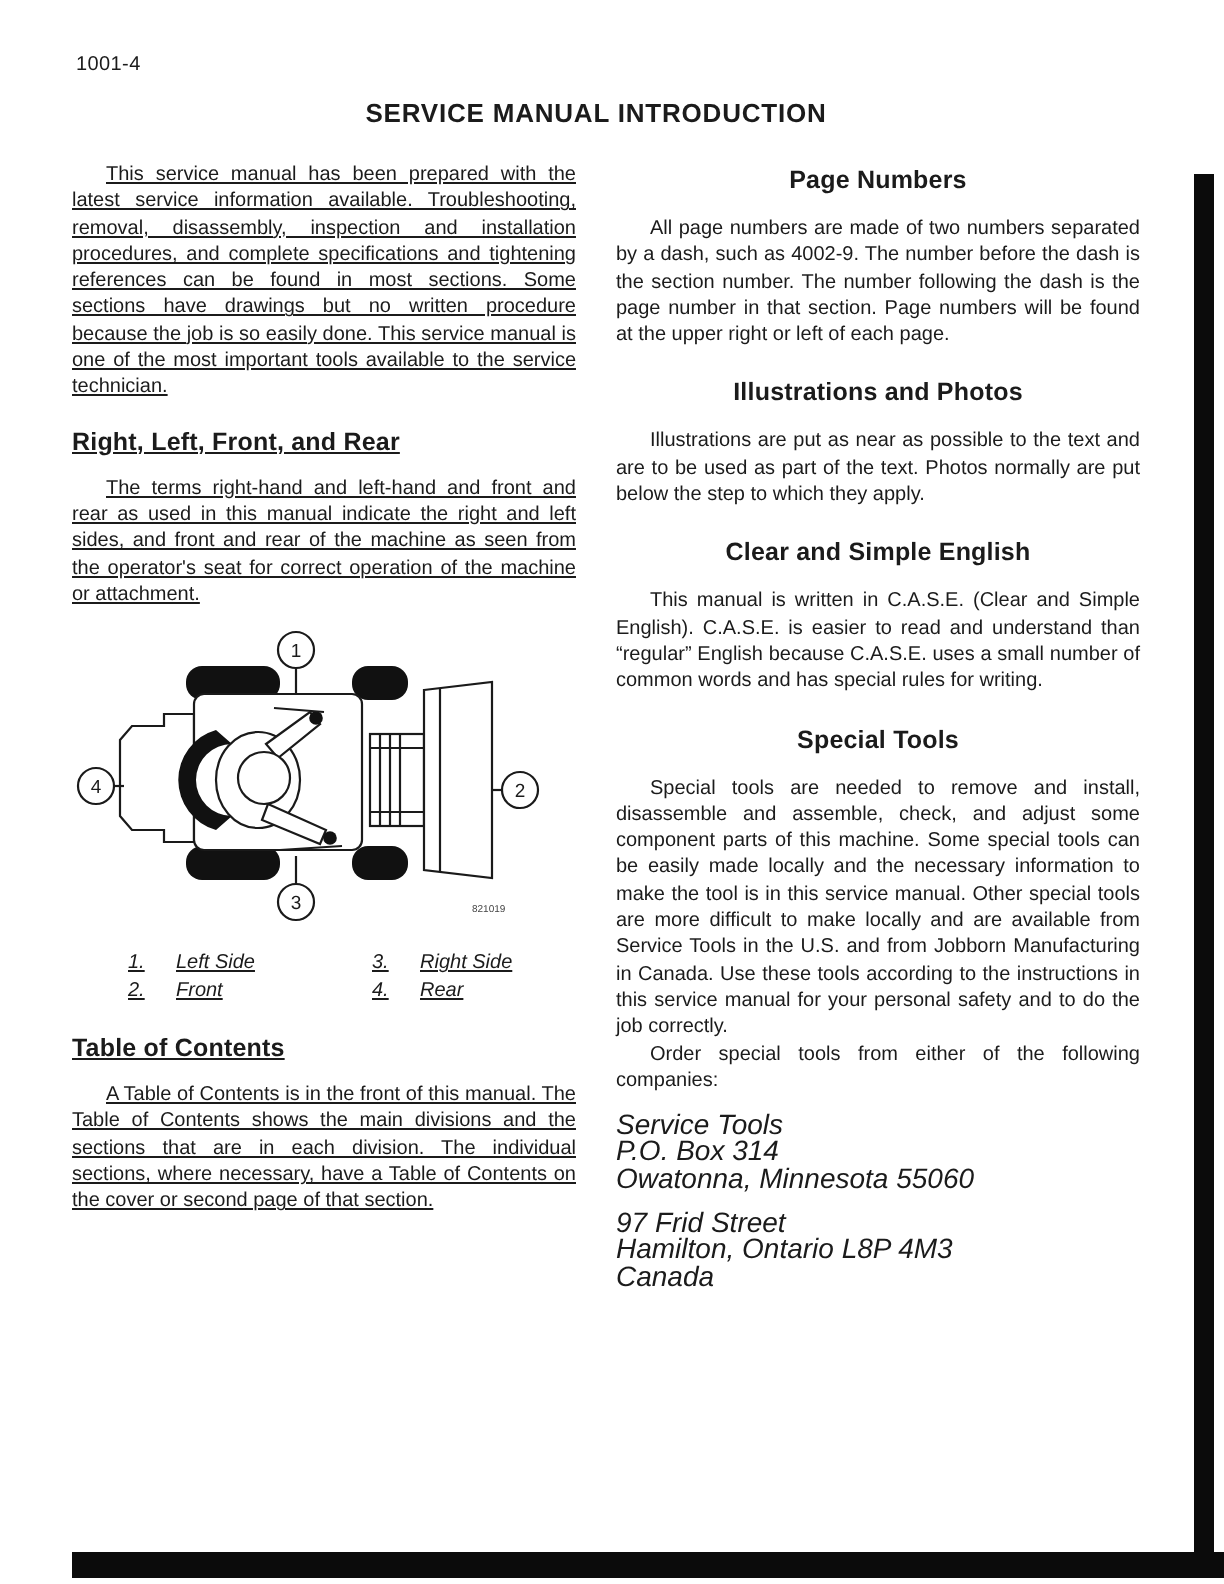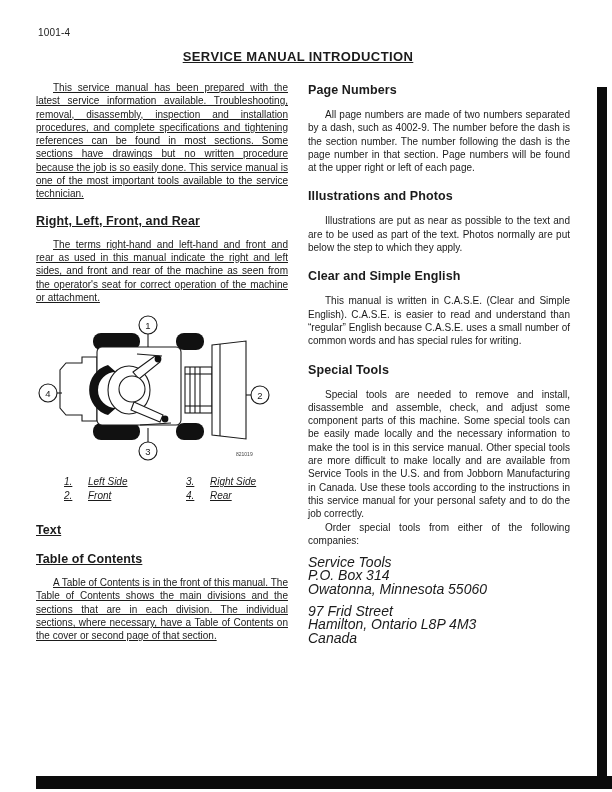--- a/index.html
+++ b/index.html
@@ -3,35 +3,35 @@
 <meta charset="utf-8">
 <style>
   html,body{margin:0;padding:0;}
   body{
     width:612px;height:792px;background:#ffffff;position:relative;
     font-family:"Liberation Sans","DejaVu Sans",sans-serif;
     color:#1b1b1b;overflow:hidden;
   }
   .pagenum{position:absolute;top:27px;left:38px;font-size:10px;letter-spacing:.2px;}
   .title{position:absolute;top:49px;left:36px;width:524px;text-align:center;
-    font-size:13px;font-weight:bold;letter-spacing:.4px;text-decoration:underline;}
+    font-size:13px;font-weight:bold;letter-spacing:.4px;}
   .cols{position:absolute;top:76px;left:36px;display:flex;gap:20px;}
   .col-left{width:252px;text-decoration:underline;}
   .col-right{width:262px;}
   p.body{font-size:10px;line-height:13.3px;text-align:justify;margin:0 0 0 0;
     text-indent:17px;}
   h2{font-size:12.5px;font-weight:bold;margin:0;letter-spacing:.1px;}
   
   .col-left p.intro{margin-top:5px;}
   .col-left h2.h-rlfr{margin-top:13px;margin-bottom:10px;}
   .col-left h2.h-text{margin-top:21px;margin-bottom:10px;}
   .col-left h2.h-toc{margin-top:15px;margin-bottom:10px;}
   
   .col-right h2.h-pn{margin-top:7px;margin-bottom:11px;}
-  .col-right h2{margin-top:15px;margin-bottom:11px;}
+  .col-right h2{margin-top:15px;margin-bottom:11px;text-align:center;}
   figure{margin:6px 0 0 0;padding:0;}
   svg.diagram{display:block;margin-left:0px;}
   .legend{display:grid;grid-template-columns:16px 90px 16px auto;
     column-gap:8px;row-gap:2px;font-size:10px;font-style:italic;
     margin:8px 0 0 28px;line-height:12px;}
   .legend .num{text-align:left;}
   .addr{font-size:14px;line-height:13.3px;margin-top:9px;font-style:italic;}
   .addr div{white-space:nowrap;}
   .order{margin-top:13px;}
   .bar-right{position:absolute;left:597px;top:87px;width:10px;height:702px;background:#0b0b0b;}
@@ -121,21 +121,20 @@
         <span>Left Side</span>
         <span class="num">3.</span>
         <span>Right Side</span>
         <span class="num">2.</span>
         <span>Front</span>
         <span class="num">4.</span>
         <span>Rear</span>
       </div>
     </figure>
 
-    <h2 class="h-text">Text</h2>
 
     <h2 class="h-toc">Table of Contents</h2>
     <p class="body">A Table of Contents is in the front of this manual. The Table of Contents shows the main divisions and the sections that are in each division. The individual sections, where necessary, have a Table of Contents on the cover or second page of that section.</p>
   </div>
 
   <div class="col-right">
     <h2 class="h-pn">Page Numbers</h2>
     <p class="body">All page numbers are made of two numbers separated by a dash, such as 4002-9. The number before the dash is the section number. The number following the dash is the page number in that section. Page numbers will be found at the upper right or left of each page.</p>
 
     <h2>Illustrations and Photos</h2>

